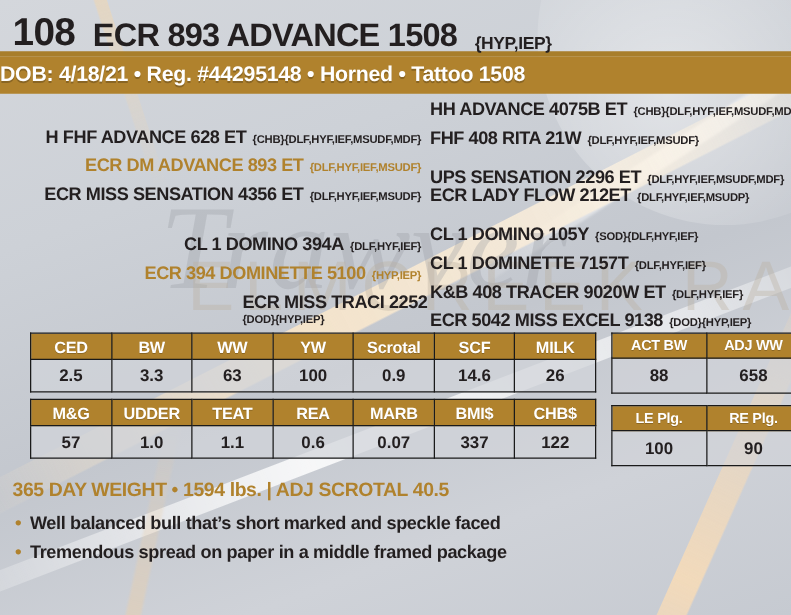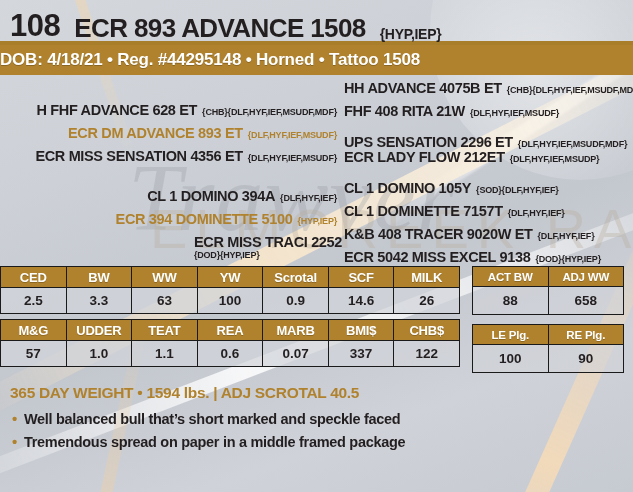--- a/index.html
+++ b/index.html
@@ -194,21 +194,21 @@
   .R4 { top: 100px; }
   .R5 { top: 123px; }
   .R6 { top: 146px; }
   .R7 { top: 169px; }
 
   
   .tables {
     display: flex;
     align-items: flex-start;
     margin-top: 4px;
-    padding-left: 0;
+    padding-left: 24px;
     gap: 12px;
   }
 
   table { border-collapse: collapse; }
   .epd-tbl { width: 460px; }
   .epd-tbl th, .epd-tbl td {
     border: 1px solid #1a1a1a;
     text-align: center;
     width: 14.2857%;
   }

